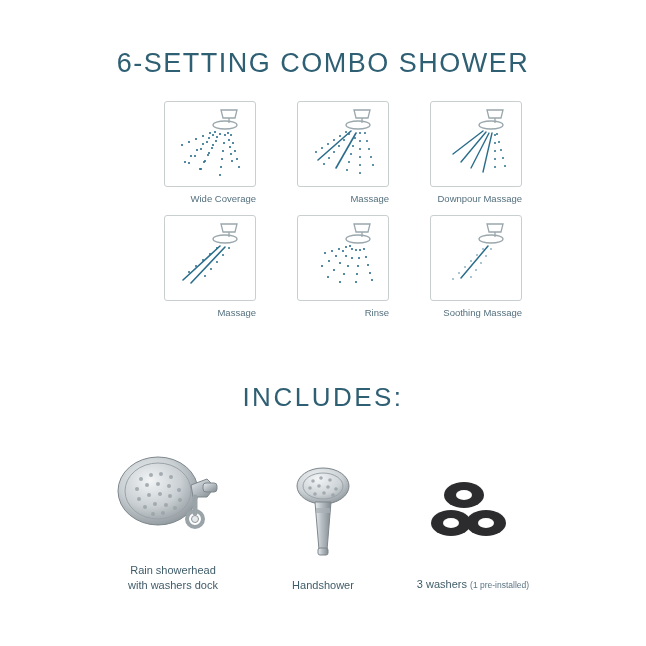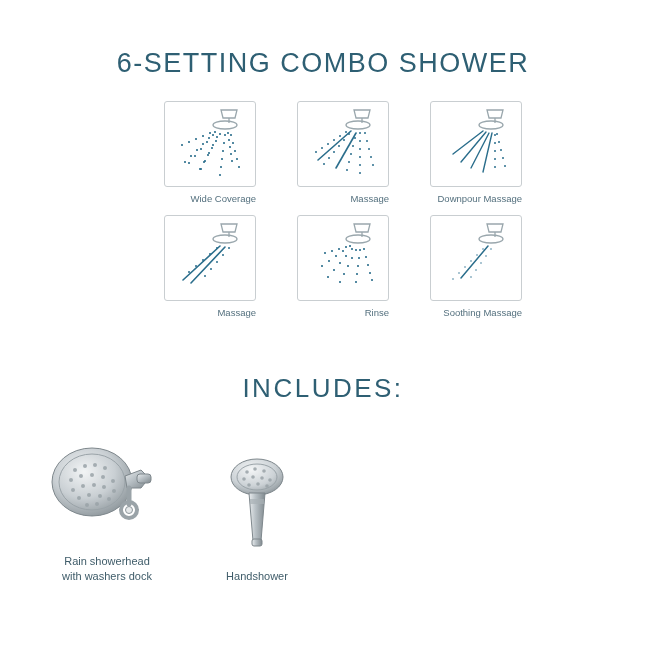--- a/index.html
+++ b/index.html
@@ -65,29 +65,30 @@
     margin-top: 6px;
     max-width: 110px;
   }
 
   
   .includes-heading {
     text-align: center;
     color: #2e5f73;
     font-size: 26px;
     letter-spacing: 2.5px;
-    margin: 0;
+    margin: 9px;
     padding-top: 44px;
     font-weight: 400;
   }
   .includes-row {
     display: flex;
+    justify-content: center;
     align-items: flex-end;
     margin-top: 26px;
-    padding: 0 32px;
+    padding: 0 18px;
   }
   .include-item {
     width: 150px;
     display: flex;
     flex-direction: column;
     align-items: center;
   }
   .include-art {
     height: 110px;
     width: 150px;
@@ -461,15 +462,33 @@
           <rect x="53" y="54" width="14" height="5" fill="#a8b0b5" opacity="0.7"></rect>
           <rect x="55" y="94" width="10" height="7" rx="2" fill="url(#handle)" stroke="#7e878c" stroke-width="1"></rect>
         </svg>
       </div>
       <div class="include-label">
         <div>Handshower</div>
       </div>
     </div>
 
 
+    <div class="include-item">
+      <div class="include-art">
+        <svg width="130" height="110" viewBox="0 0 130 110">
+          <g>
+            <ellipse cx="56" cy="42" rx="20" ry="13" fill="#2c2c2e"></ellipse>
+            <ellipse cx="56" cy="42" rx="8" ry="5" fill="#ffffff"></ellipse>
+            <ellipse cx="43" cy="70" rx="20" ry="13" fill="#2c2c2e"></ellipse>
+            <ellipse cx="43" cy="70" rx="8" ry="5" fill="#ffffff"></ellipse>
+            <ellipse cx="78" cy="70" rx="20" ry="13" fill="#2c2c2e"></ellipse>
+            <ellipse cx="78" cy="70" rx="8" ry="5" fill="#ffffff"></ellipse>
+          </g>
+        </svg>
+      </div>
+      <div class="include-label">
+        <span>3 washers</span>
+        <span class="small">(1 pre-installed)</span>
+      </div>
+    </div>
 
   </div>
 </div>
 
 </body></html>

